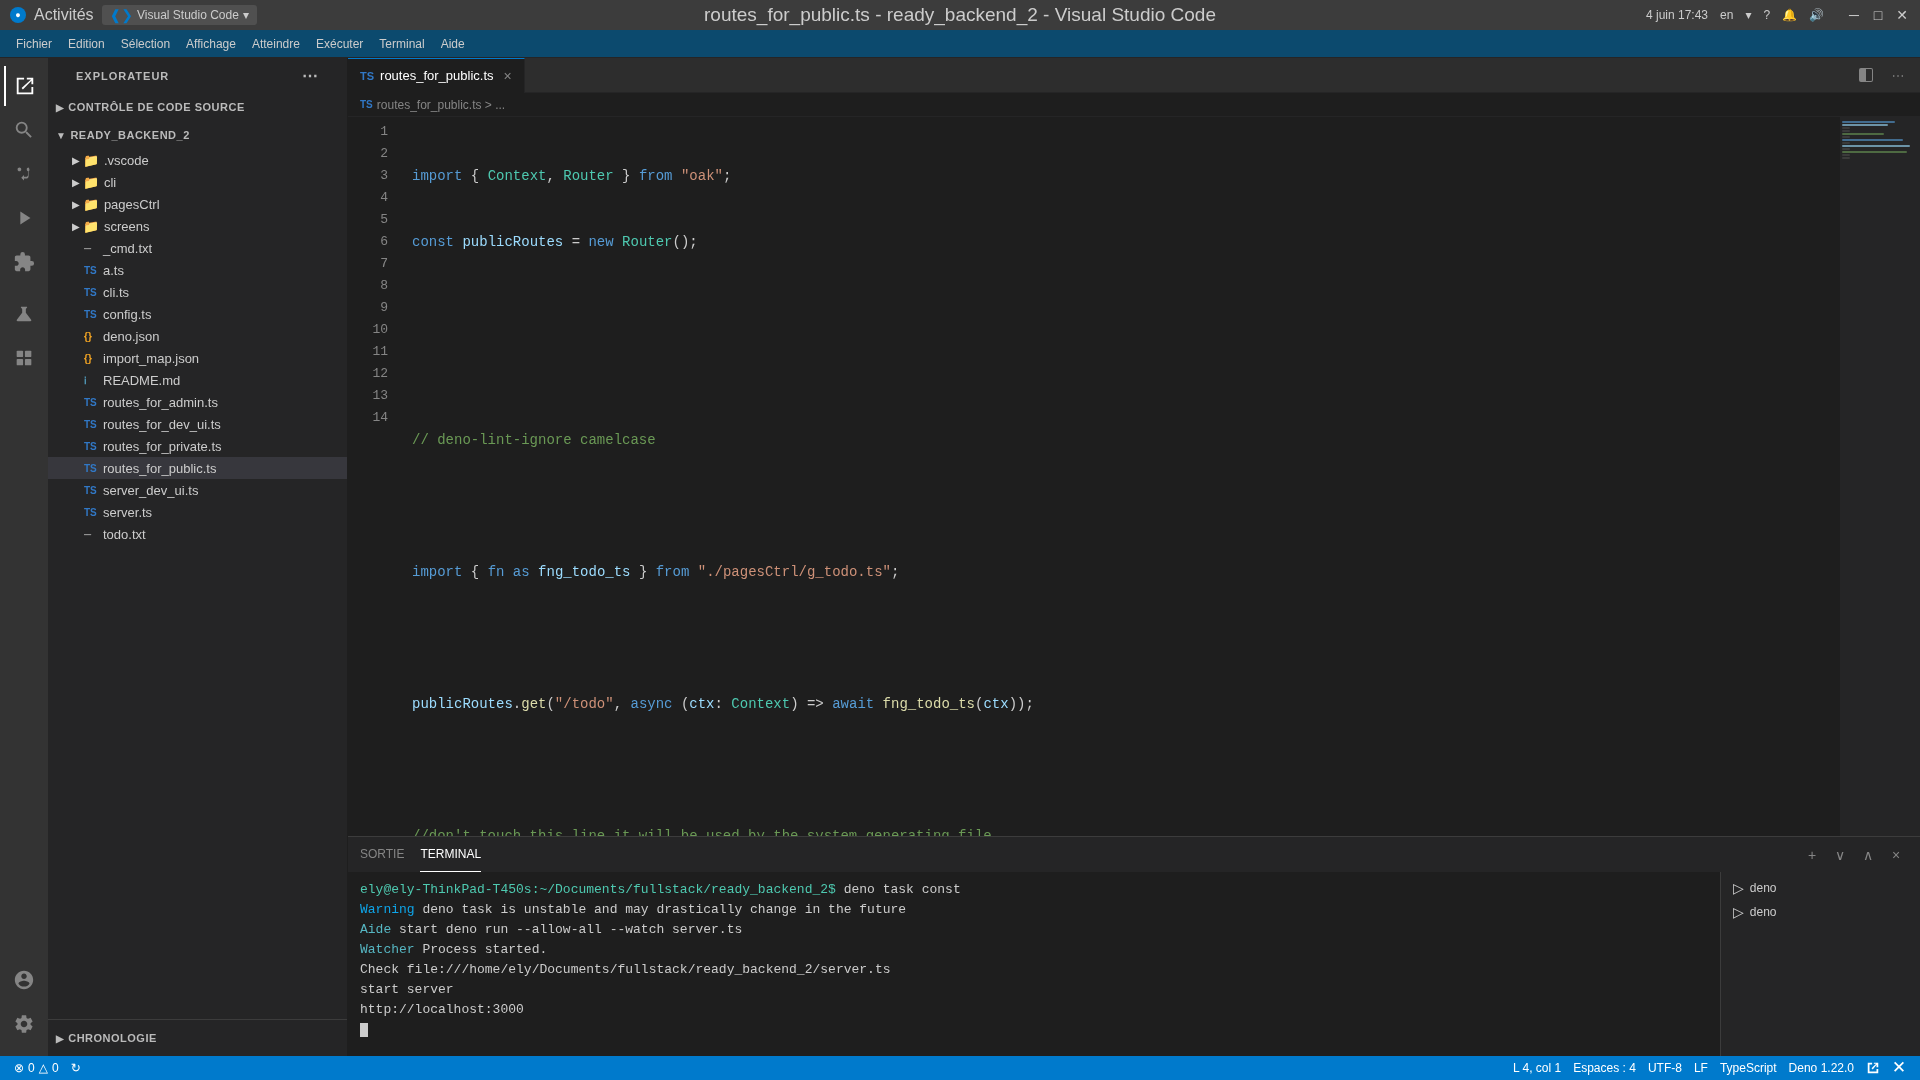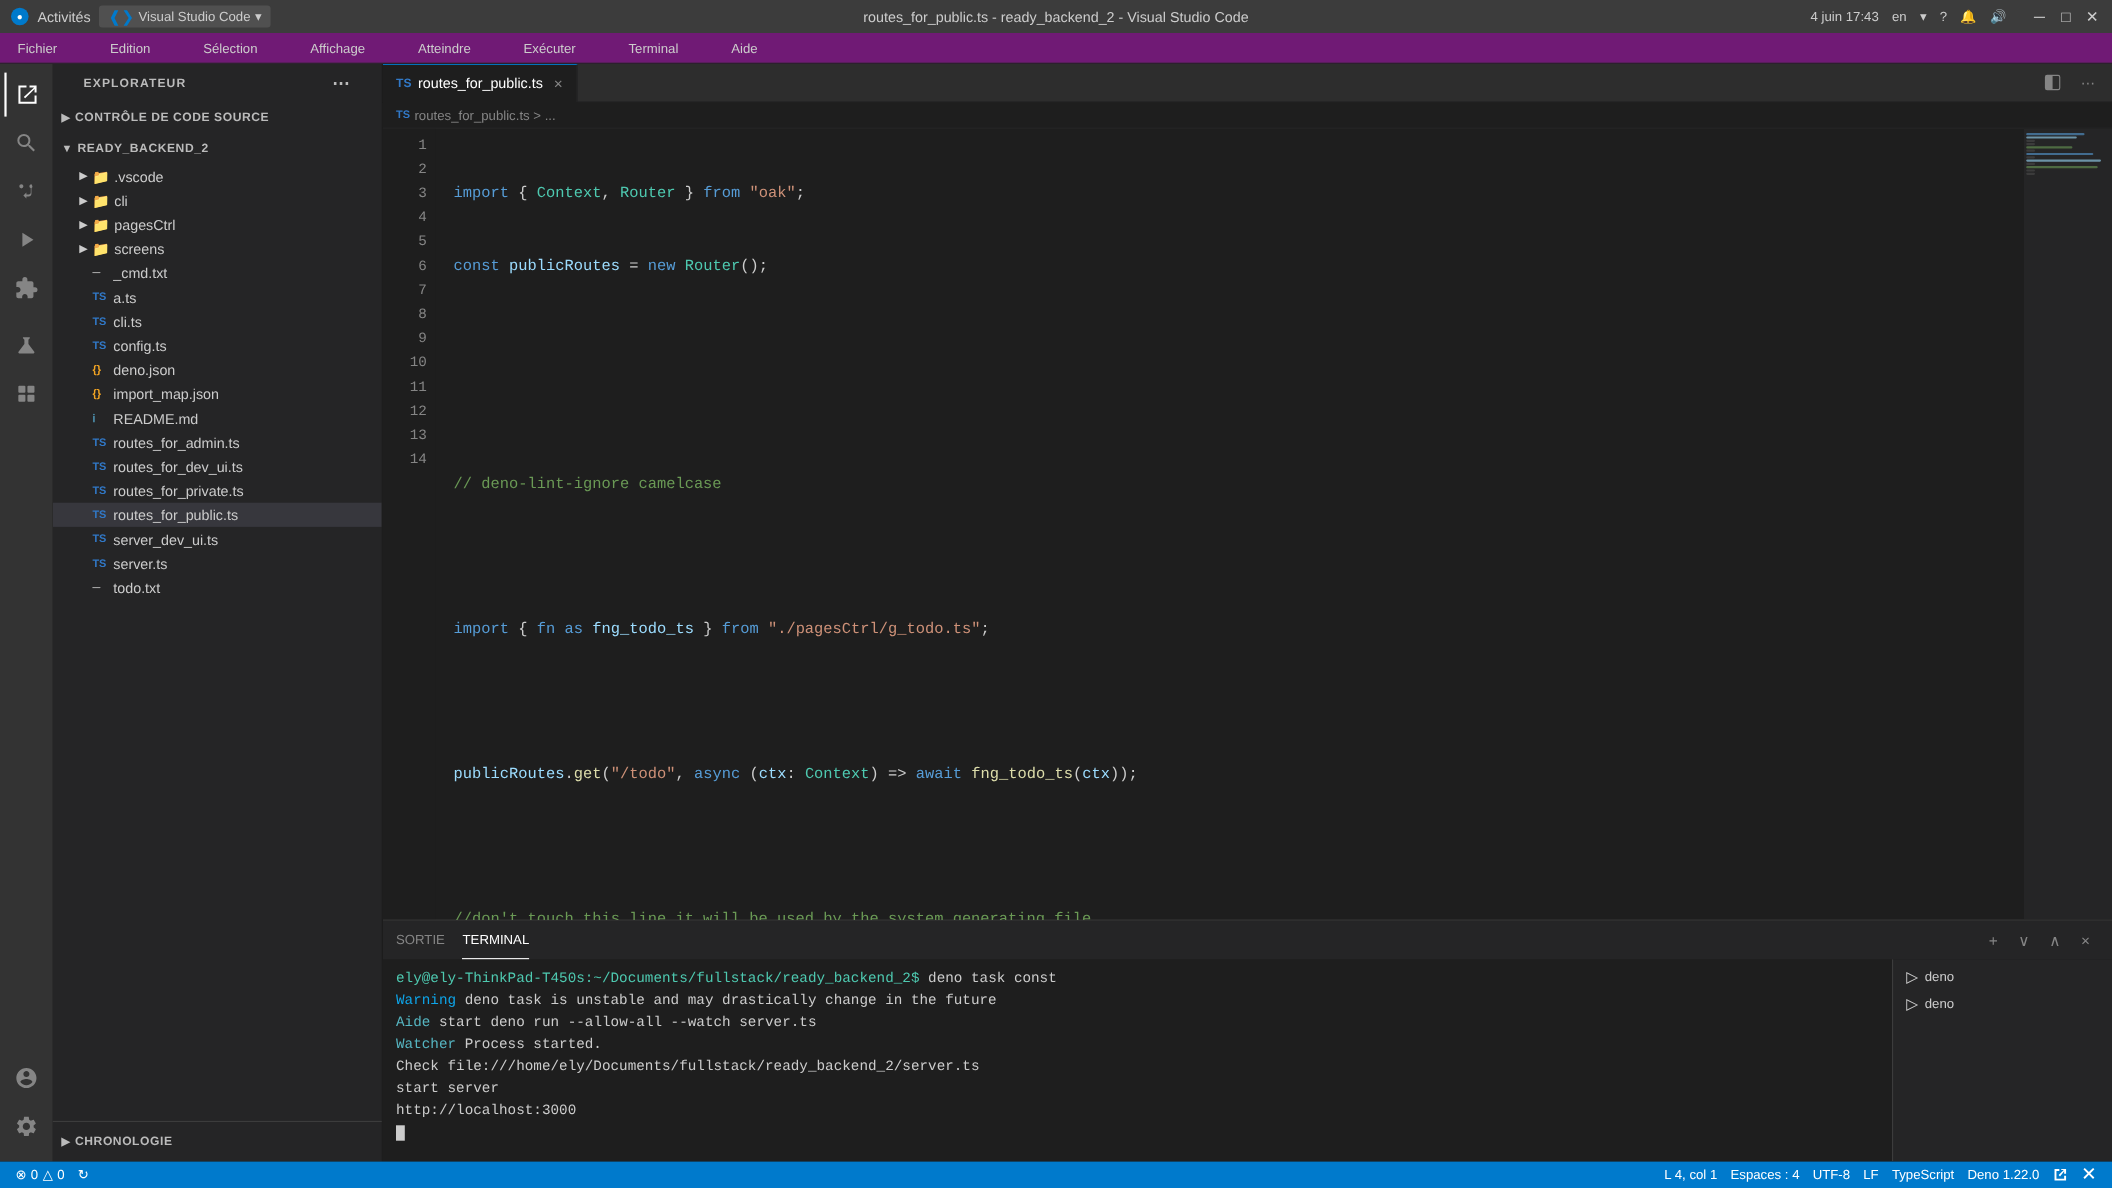--- a/index.html
+++ b/index.html
@@ -37,35 +37,35 @@
       border-radius: 50%;
       display: flex;
       align-items: center;
       justify-content: center;
       font-size: 9px;
       color: white;
       font-weight: bold;
     }
     #titlebar-left .activities {
       color: #cccccc;
-      font-size: 13px;
+      font-size: 16px;
     }
     #titlebar-left .vscode-label {
       color: #cccccc;
       font-size: 12px;
       display: flex;
       align-items: center;
       gap: 4px;
       background: #505050;
       padding: 2px 8px;
       border-radius: 3px;
     }
     #titlebar-center {
       color: #cccccc;
-      font-size: 13px;
+      font-size: 19px;
       position: absolute;
       left: 50%;
       transform: translateX(-50%);
     }
     #titlebar-right {
       display: flex;
       align-items: center;
       gap: 12px;
       font-size: 12px;
       color: #cccccc;
@@ -83,28 +83,27 @@
       justify-content: center;
       cursor: pointer;
       font-size: 14px;
     }
     #titlebar-right .datetime {
       color: #cccccc;
     }
 
     
     #menubar {
-      background: #701a75;
+      background: #0c4a6e;
       height: 28px;
       display: flex;
       align-items: center;
       padding: 0 8px;
       flex-shrink: 0;
       border-bottom: 1px solid #252526;
-      gap: 32px;
     }
     #menubar .menu-item {
       padding: 4px 8px;
       color: #cccccc;
       font-size: 12px;
       cursor: pointer;
     }
 
     
     #main {

